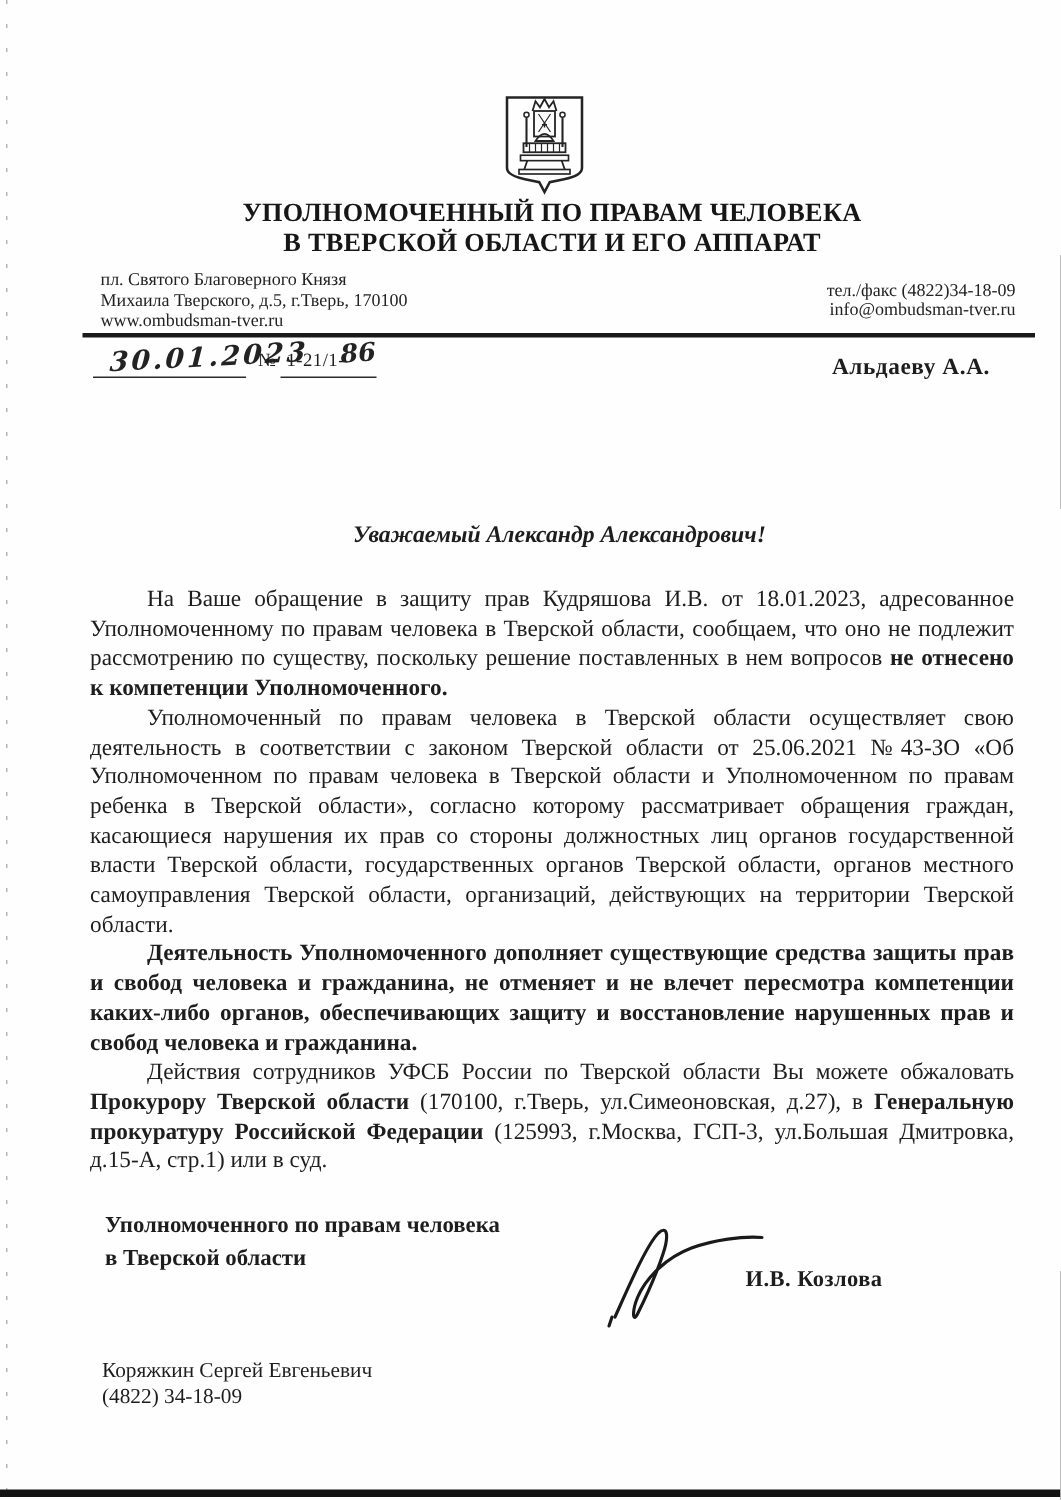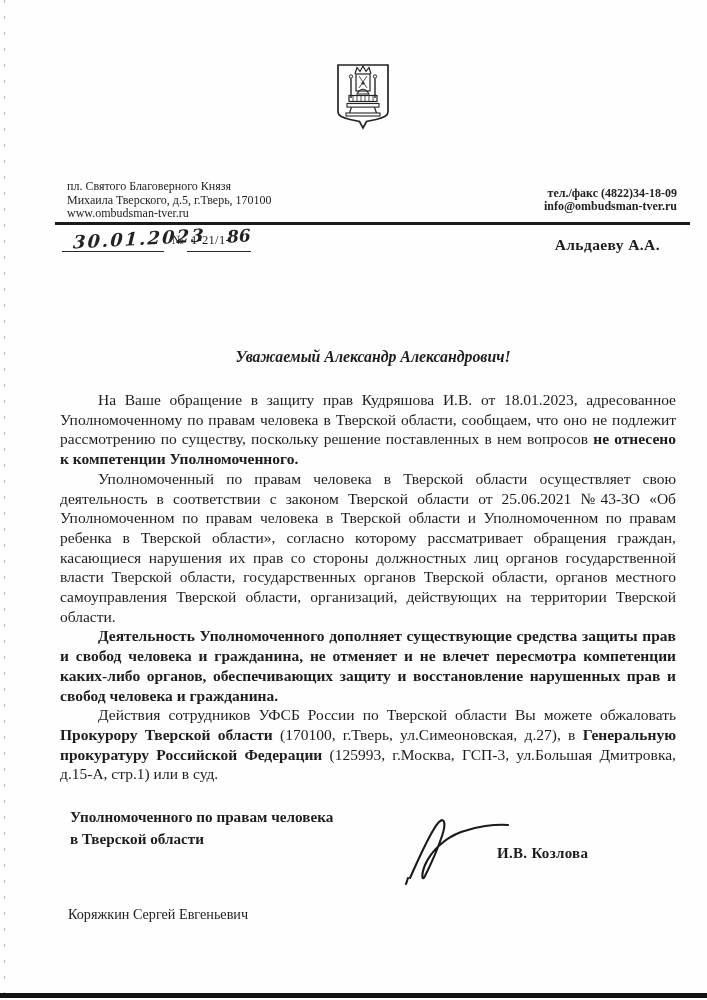--- a/index.html
+++ b/index.html
@@ -25,21 +25,21 @@
   .org-title{
     position:absolute;top:131px;left:60px;width:616px;
     text-align:center;font-weight:bold;font-size:17.5px;line-height:20px;
     letter-spacing:.2px;color:#161616;
   }
   .addr-row{
     position:absolute;top:180px;left:67px;width:610px;
     display:flex;justify-content:space-between;align-items:center;
     font-size:12px;line-height:13.5px;color:#222;
   }
-  .addr-right{text-align:right;font-weight:bold;}
+  .addr-right{text-align:right;}
   .head-rule{position:absolute;top:222px;left:55px;width:635px;height:2.6px;background:#1a1a1a;}
   
   .ref-row{position:absolute;top:227px;left:60px;width:617px;height:32px;}
   .hand{
     font-family:"DejaVu Serif", serif;font-style:italic;font-weight:600;color:#232323;
   }
   .date-hand{position:absolute;left:13px;top:1px;font-size:18px;letter-spacing:2px;transform:rotate(-3deg) skewX(-6deg);}
   .date-underline{position:absolute;left:2px;top:24px;width:102px;border-bottom:1.6px solid #2a2a2a;}
   .num-sign{position:absolute;left:112px;top:6px;font-size:12.5px;}
   .num-printed{position:absolute;left:131px;top:6px;font-size:12.5px;letter-spacing:.3px;}
@@ -90,20 +90,24 @@
 
       <rect x="14" y="33.5" width="28" height="6" stroke-width="1.2"></rect>
       <path d="M18,33.5 V39.5 M22,33.5 V39.5 M26,33.5 V39.5 M30,33.5 V39.5 M34,33.5 V39.5 M38,33.5 V39.5" stroke-width="0.8"></path>
 
       <rect x="12" y="41.5" width="32" height="3.6" stroke-width="1.1"></rect>
       <path d="M16.5,45.2 L14.5,51 M39.5,45.2 L41.5,51" stroke-width="1.2"></path>
       <rect x="11" y="51" width="34" height="3" stroke-width="1.1"></rect>
     </svg>
   </div>
 
+  <div class="org-title">
+    <div>УПОЛНОМОЧЕННЫЙ ПО ПРАВАМ ЧЕЛОВЕКА</div>
+    <div>В ТВЕРСКОЙ ОБЛАСТИ И ЕГО АППАРАТ</div>
+  </div>
 
   <div class="addr-row">
     <div class="addr-left">
       <div>пл. Святого Благоверного Князя</div>
       <div>Михаила Тверского, д.5, г.Тверь, 170100</div>
       <div>www.ombudsman-tver.ru</div>
     </div>
     <div class="addr-right">
       <div>тел./факс (4822)34-18-09</div>
       <div>info@ombudsman-tver.ru</div>
@@ -140,17 +144,18 @@
       <svg viewBox="0 0 115 72" width="115" height="72" fill="none" stroke="#1a1a1a" stroke-width="2.1" stroke-linecap="round">
         <path d="M10,62 C19,42 31,14 39,6 C45,0.5 46,8 42,20 C37,35 29,52 25,60 C22,66 21,59 25,49 C31,35 45,22 61,16 C76,10.5 95,8 108,9"></path>
         <path d="M6,68 L8,62"></path>
       </svg>
     </div>
     <div class="sig-name">И.В. Козлова</div>
   </div>
 
   <div class="executor">
     <div>Коряжкин Сергей Евгеньевич</div>
+    <div>(4822) 34-18-09</div>
   </div>
 
   <div class="scan-bottom-bar"></div>
 
 </div>
 
 </body></html>

